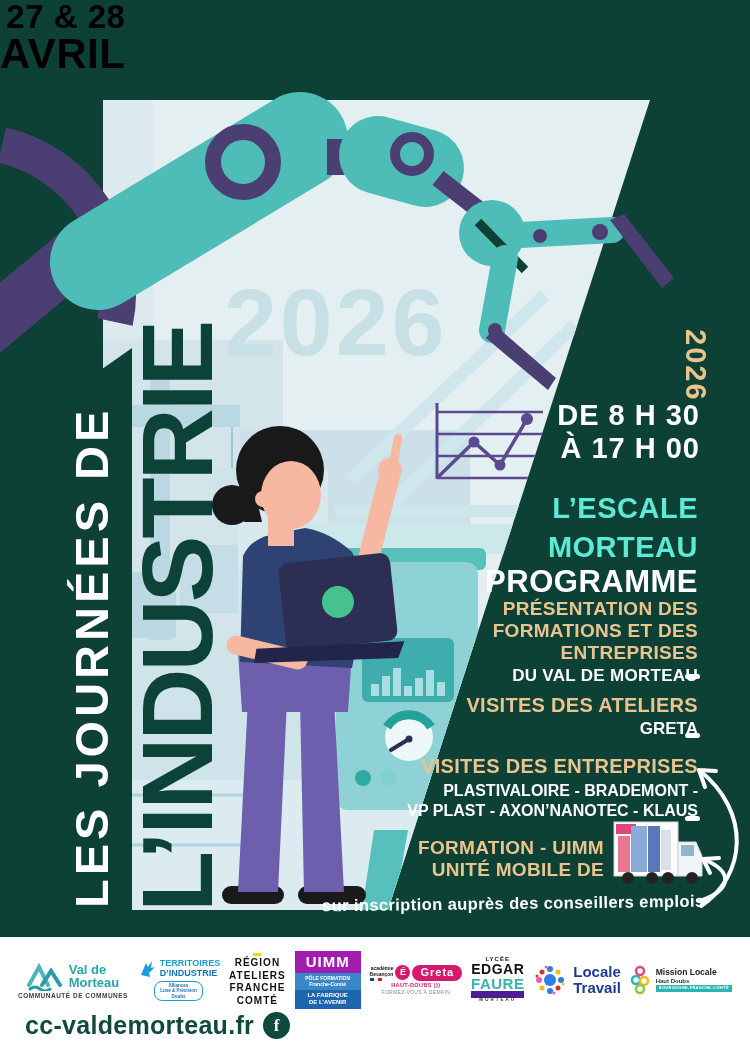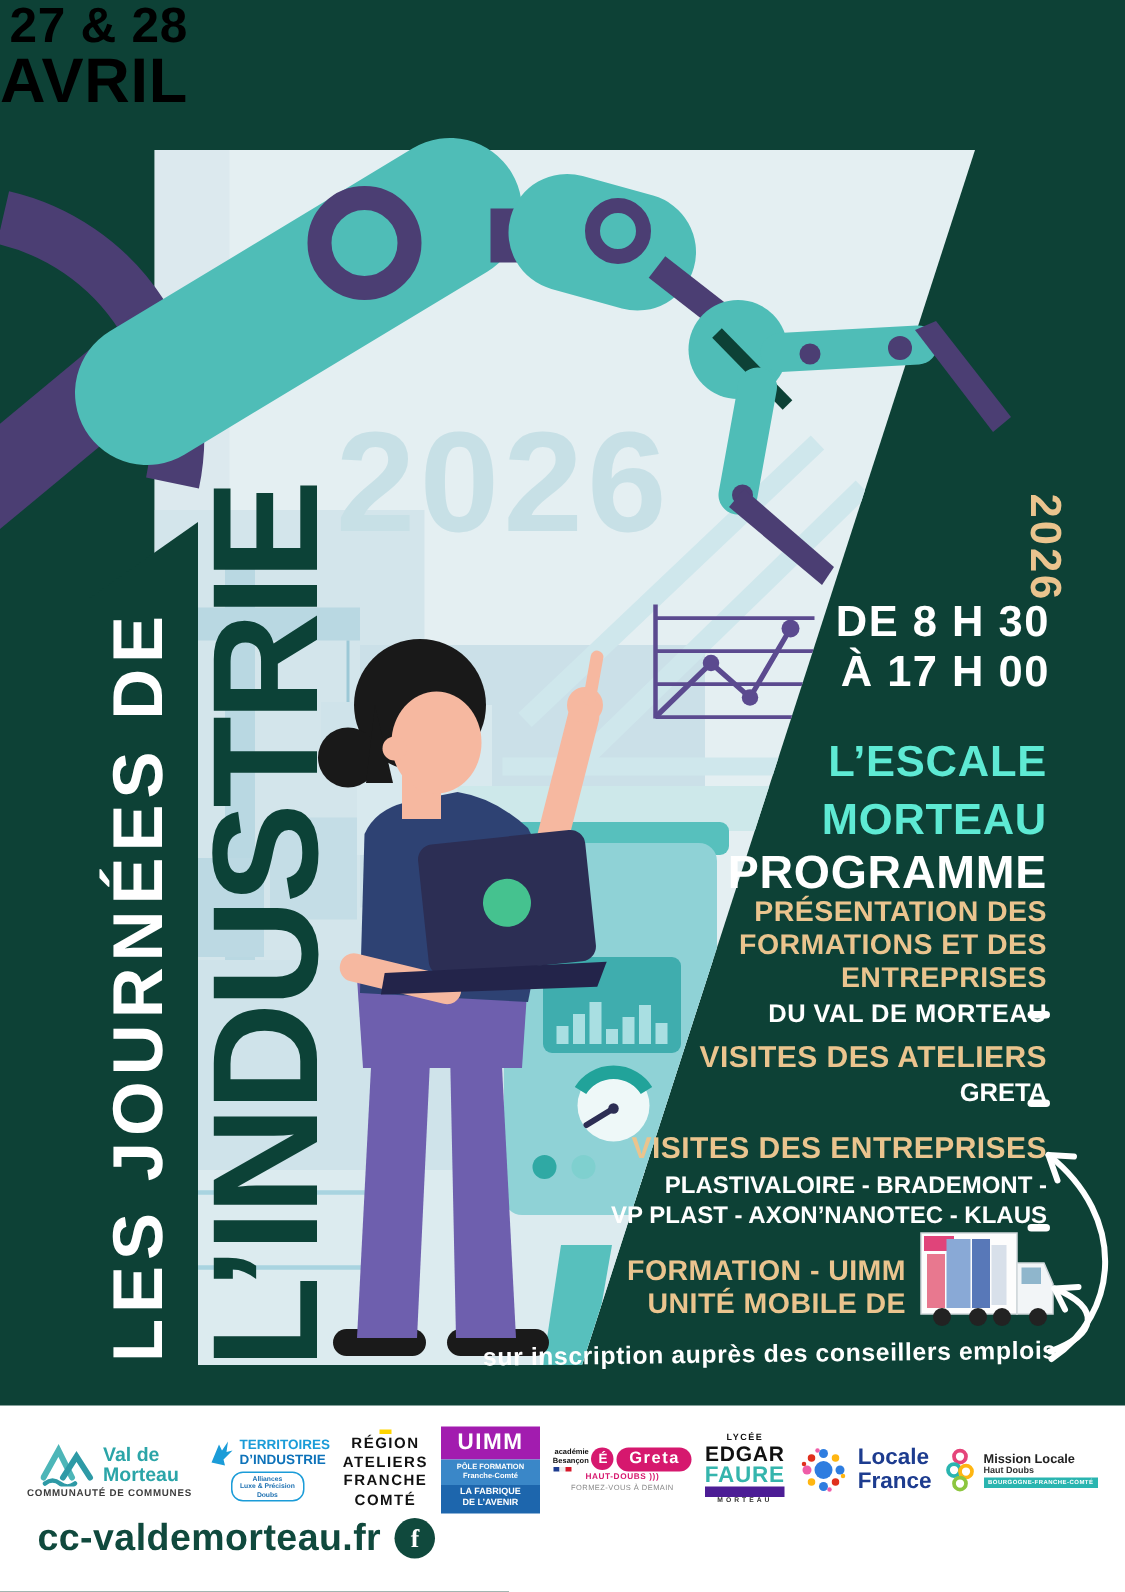--- a/index.html
+++ b/index.html
@@ -364,21 +364,21 @@
               <circle cx="25" cy="9" r="2.5" fill="#ffb612"></circle>
             <circle cx="9" cy="25" r="2.5" fill="#ffb612"></circle>
               <circle cx="25" cy="25" r="2.5" fill="#e0301e"></circle>
             <circle cx="13" cy="4" r="1.5" fill="#ef5da8"></circle>
               <circle cx="21" cy="30" r="1.5" fill="#ef5da8"></circle>
             <circle cx="4" cy="13" r="1.5" fill="#e0301e"></circle>
               <circle cx="30" cy="21" r="1.5" fill="#ffb612"></circle>
           </svg>
           <div class="ft-name">
             <div>Locale</div>
-            <div>France</div>
+            <div>Travail</div>
           </div>
         </div>
       </div>
 
       <div class="logo">
         <div class="ml">
           <svg width="22" height="30" viewBox="0 0 22 30">
             <circle cx="10" cy="6" r="4" fill="none" stroke="#e5457b" stroke-width="2.5"></circle>
             <circle cx="6" cy="15" r="4" fill="none" stroke="#2ab5b0" stroke-width="2.5"></circle>
             <circle cx="14" cy="16" r="4" fill="none" stroke="#ffb612" stroke-width="2.5"></circle>

